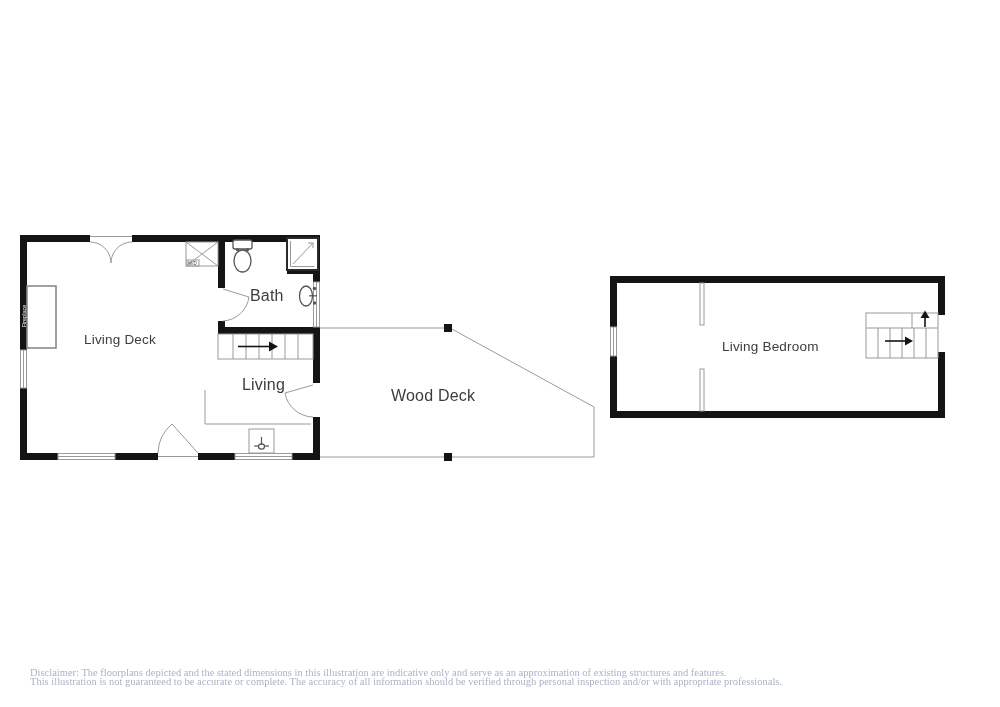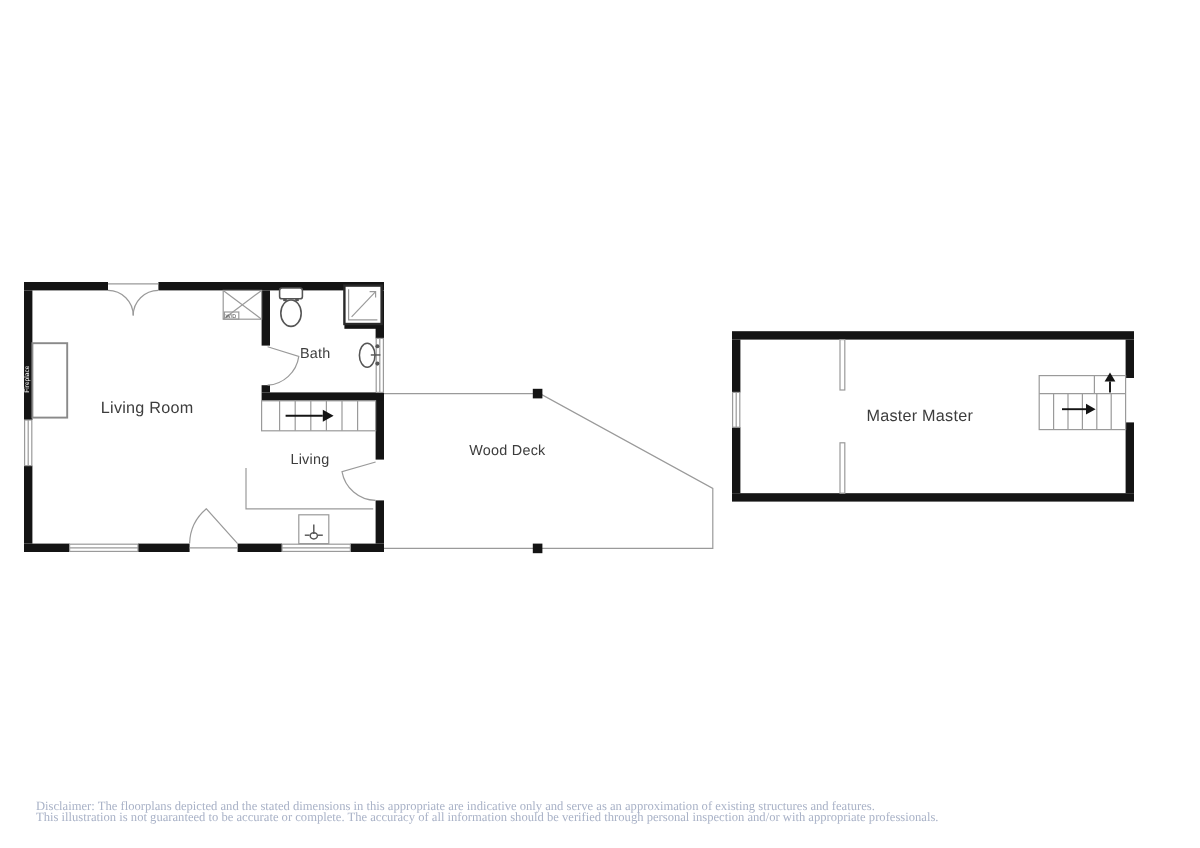--- a/index.html
+++ b/index.html
@@ -22,21 +22,21 @@
   .thinfill{stroke:var(--thin-line);stroke-width:1;fill:#ffffff;}
   .fix{stroke:var(--fixture-line);stroke-width:1.3;fill:#ffffff;}
   .fixline{stroke:var(--fixture-line);stroke-width:1.2;fill:none;}
   .fixdot{fill:var(--fixture-line);stroke:none;}
   .arrow{stroke:var(--wall);stroke-width:1.6;fill:none;}
   .arrowhead{fill:var(--wall);stroke:none;}
   .label{
     position:absolute;color:var(--label-text);font-size:13.5px;
     white-space:nowrap;letter-spacing:0.2px;
   }
-  .label.small{font-size:12px;}
+  .label.small{font-size:16px;}
   .label.tiny{font-size:4.5px;letter-spacing:0;}
   .label.vertical{
     font-size:5.5px;color:#ffffff;transform:rotate(-90deg);
     transform-origin:center center;letter-spacing:0;
   }
   .disclaimer{
     position:absolute;left:30px;color:var(--disclaimer-text);
     font-family:"Liberation Serif", serif;font-size:10.5px;white-space:nowrap;
   }
 </style>
@@ -187,29 +187,29 @@
       <line class="thin" x1="914" y1="328" x2="914" y2="358"></line>
       <line class="thin" x1="926" y1="328" x2="926" y2="358"></line>
       <line class="arrow" x1="925" y1="327" x2="925" y2="318"></line>
       <polygon class="arrowhead" points="920.5,318 925,310.5 929.5,318"></polygon>
       <line class="arrow" x1="885" y1="341" x2="905" y2="341"></line>
       <polygon class="arrowhead" points="905,336.5 913,341 905,345.5"></polygon>
     </g>
   </g>
 </svg>
 
-<div class="label" style="left:84px;top:332px">Living Room</div>
+<div class="label" style="left:84px;top:332px">Living Deck</div>
 
 <div class="label small" style="left:250px;top:287px">Bath</div>
 
 <div class="label small" style="left:242px;top:376px">Living</div>
 
-<div class="label small" style="left:391px;top:368px">Wood Deck</div>
-
-<div class="label" style="left:722px;top:339px">Master Master</div>
+<div class="label small" style="left:391px;top:387px">Wood Deck</div>
+
+<div class="label" style="left:722px;top:339px">Living Bedroom</div>
 
 <div class="label vertical" style="left:6px;top:313px;width:35px;text-align:center">Fireplace</div>
 
 <div class="label tiny" style="left:188px;top:260.5px">W/D</div>
 
-<div class="disclaimer" style="top:667px">Disclaimer: The floorplans depicted and the stated dimensions in this appropriate are indicative only and serve as an approximation of existing structures and features.</div>
+<div class="disclaimer" style="top:667px">Disclaimer: The floorplans depicted and the stated dimensions in this illustration are indicative only and serve as an approximation of existing structures and features.</div>
 
 <div class="disclaimer" style="top:676px">This illustration is not guaranteed to be accurate or complete. The accuracy of all information should be verified through personal inspection and/or with appropriate professionals.</div>
 
 </body></html>

